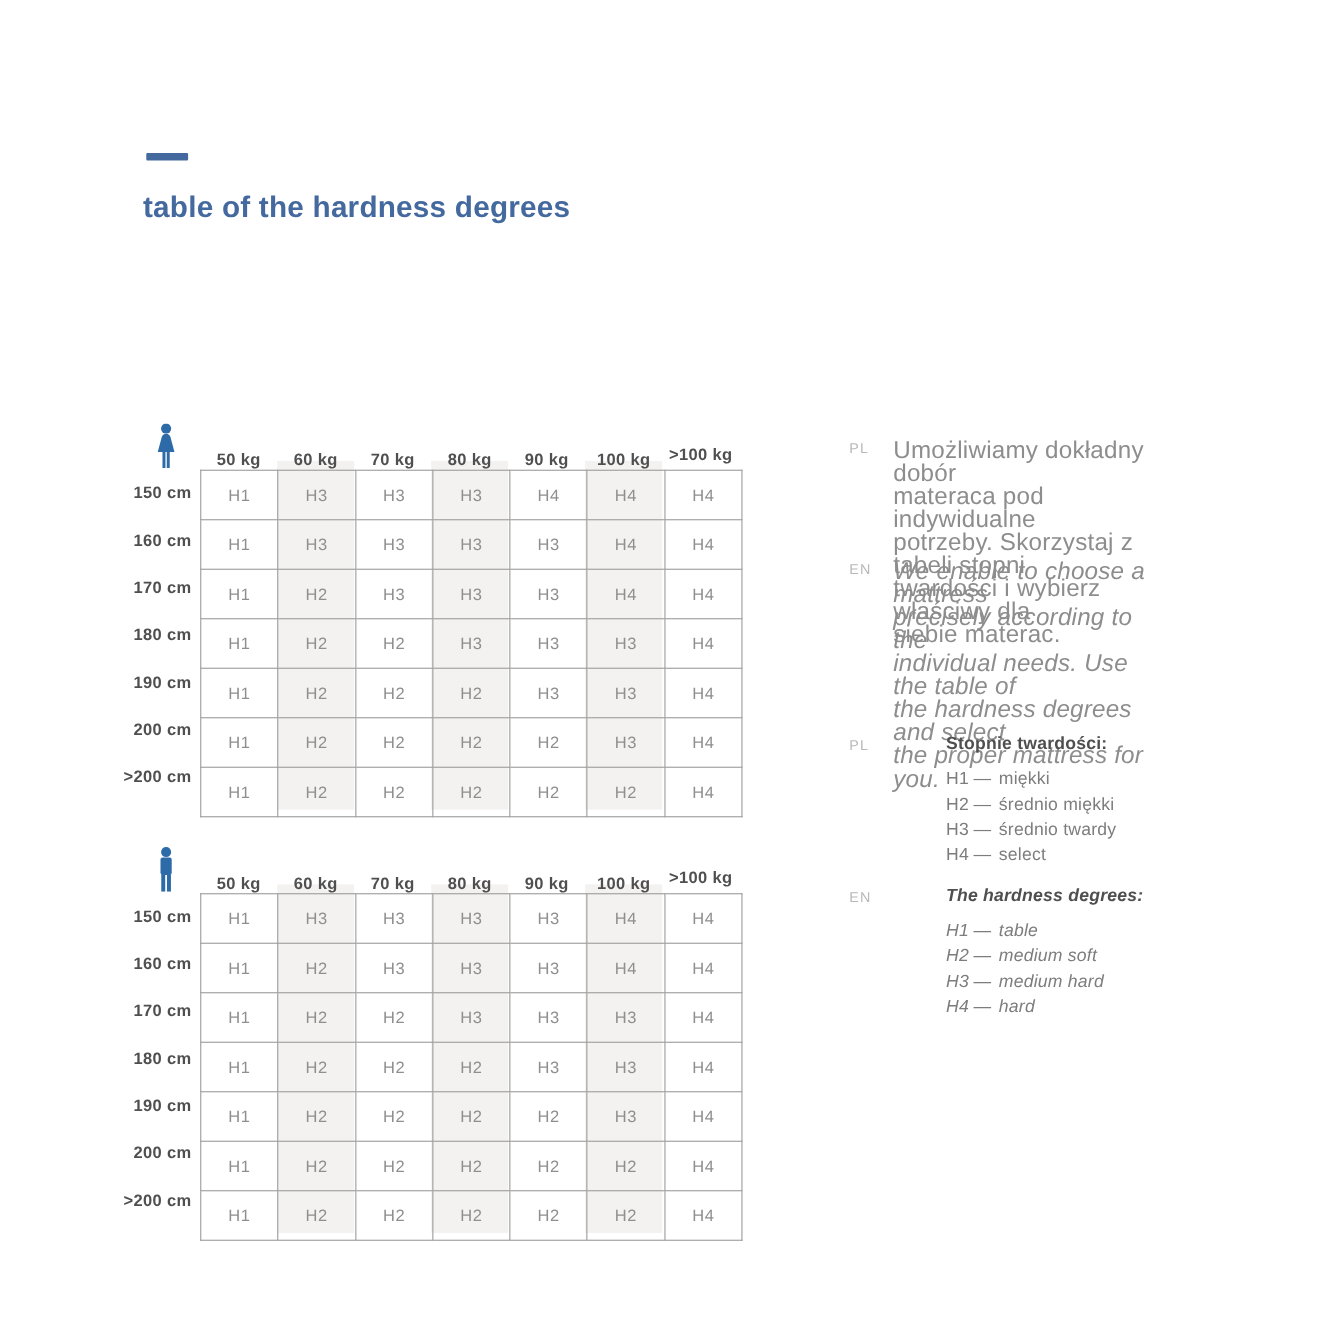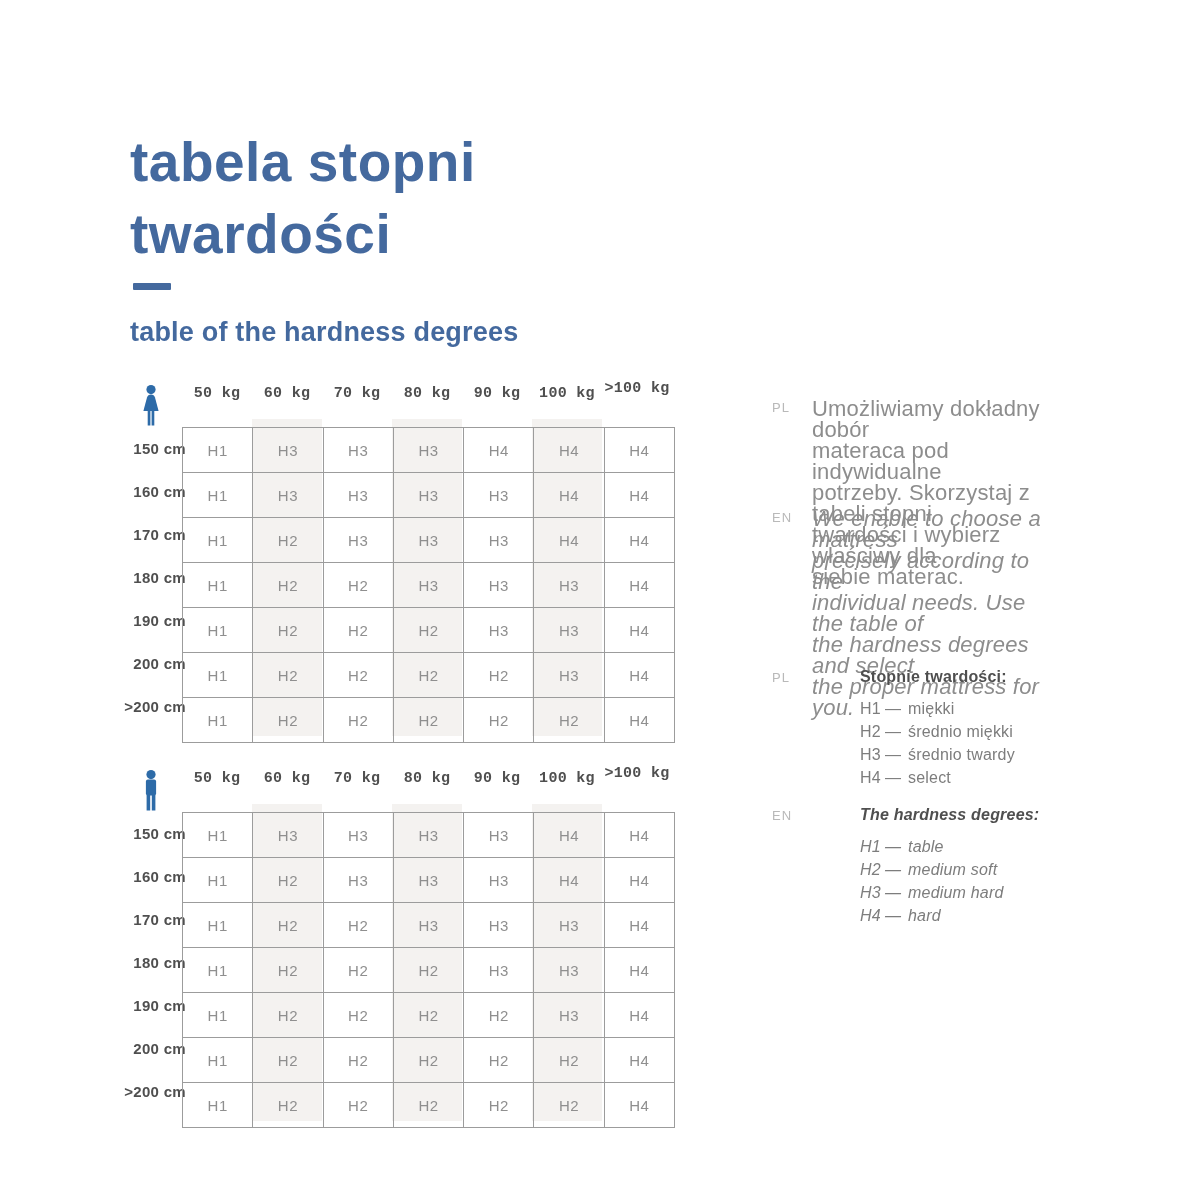--- a/index.html
+++ b/index.html
@@ -25,25 +25,25 @@
   .title-dash{width:38px;height:7px;background:var(--brand-blue);margin:13px 0 0 3px;border-radius:1px;}
   .subtitle{margin-top:27px;font-size:27px;font-weight:700;
     color:var(--brand-blue);letter-spacing:.2px;}
   
   .table-block{position:absolute;left:110px;width:565px;height:352px;}
   .stripe{position:absolute;top:34px;width:70px;height:317px;background:var(--stripe);}
   .icon-wrap{position:absolute;left:0;top:0;width:72px;height:41px;
     display:flex;justify-content:center;align-items:flex-end;padding-left:10px;box-sizing:border-box;}
   .icon-wrap svg{display:block;}
   .pict{fill:var(--icon-blue);}
-  .wh-row{position:absolute;left:72px;top:0;height:42px;display:flex;align-items:flex-start;font-family:Liberation Mono, monospace;}
+  .wh-row{position:absolute;left:72px;top:0;height:42px;display:flex;align-items:flex-end;}
   .wh{width:70px;text-align:center;font-size:15px;font-weight:600;
     color:var(--head-text);letter-spacing:.3px;}
   .wh.raised{transform:translateY(-5px);}
-  .row-labels{position:absolute;left:12px;top:42px;}
+  .row-labels{position:absolute;left:0;top:42px;}
   .rl{width:72px;height:43px;box-sizing:border-box;padding-right:8px;
     display:flex;align-items:center;justify-content:flex-end;
     font-size:15px;font-weight:600;color:var(--head-text);letter-spacing:.3px;}
   table.grid{position:absolute;left:72px;top:42px;border-collapse:collapse;table-layout:fixed;}
   table.grid td{width:69px;height:42px;border:1px solid var(--grid-border);
     text-align:center;vertical-align:middle;font-size:15px;color:var(--cell-text);
     letter-spacing:.5px;background:transparent;}
   
   .side{position:absolute;left:772px;display:flex;}
   .lang{width:40px;font-size:13px;color:var(--lang-label);letter-spacing:1.2px;padding-top:2px;}
@@ -58,21 +58,20 @@
   .legend-item .key{width:25px;}
   .legend-item .sep{width:23px;}
   .legend-en .legend-item{font-style:italic;}
 </style>
 </head>
 <body>
 
 <div class="page">
 
   <header class="title-block">
-    <h1 class="page-title"><span>tabela stopni</span><br><span>twardości</span></h1>
     <div class="title-dash"></div>
     <div class="subtitle">table of the hardness degrees</div>
   </header>
 
   <section class="table-block" style="top:385px">
       <div class="stripe" style="left: 142px;"></div>
       <div class="stripe" style="left: 282px;"></div>
       <div class="stripe" style="left: 422px;"></div>
       <div class="icon-wrap">
     <svg width="24" height="41" viewBox="0 0 24 41" xmlns="http://www.w3.org/2000/svg">

